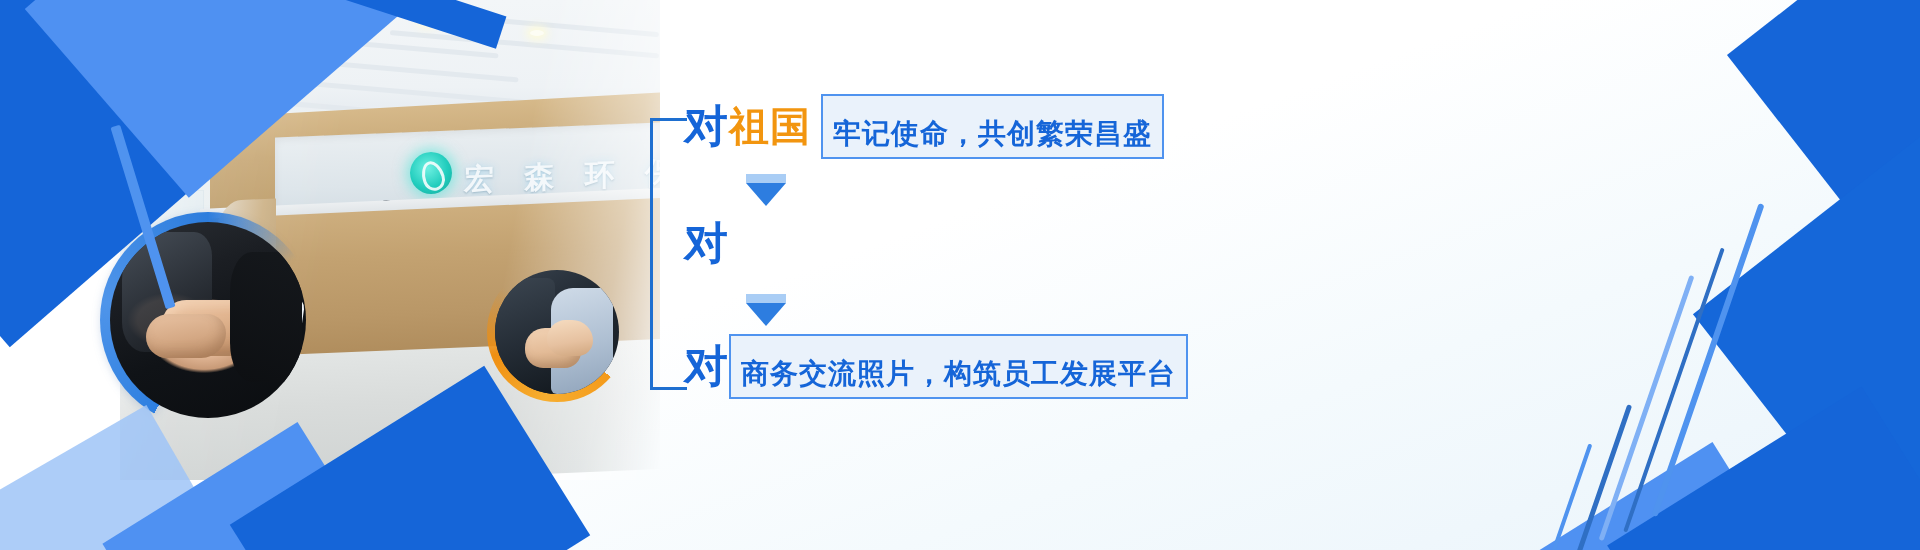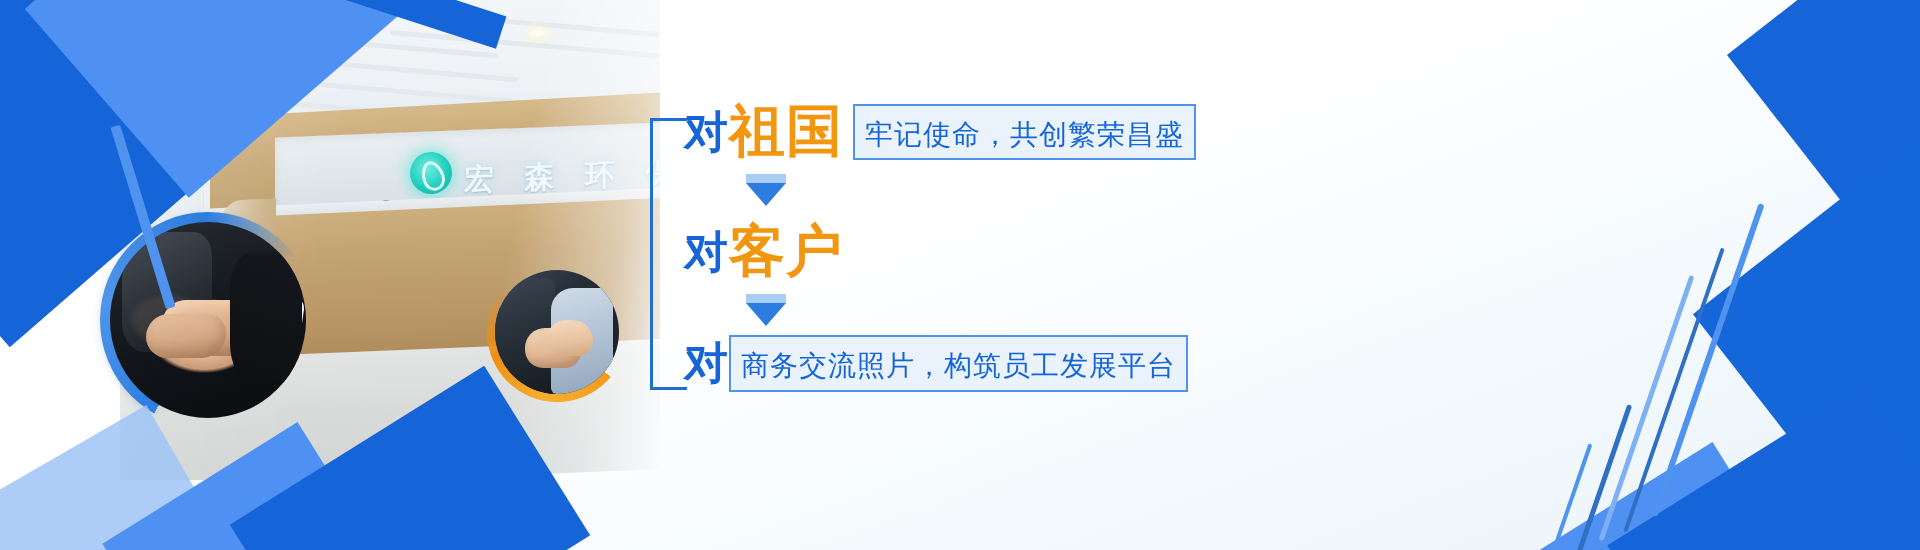--- a/index.html
+++ b/index.html
@@ -181,27 +181,27 @@
   .row{position:absolute;left:34px;display:flex;align-items:center;white-space:nowrap;}
   .row1{top:16px;}
   .row2{top:136px;}
   .row3{top:256px;}
 
   .lead{
     font-size:44px;font-weight:800;color:#1565d8;letter-spacing:1px;
     text-shadow:1px 1px 0 rgba(255,255,255,.9);
   }
   .keyword{
-    font-size:56px;font-weight:800;color:#f2950f;letter-spacing:1px;margin-right:10px;
+    font-size:40px;font-weight:800;color:#f2950f;letter-spacing:1px;margin-right:10px;
     text-shadow:1px 1px 0 rgba(255,255,255,.9);
   }
   .desc{
-    font-size:28px;font-weight:400;color:#1565d8;letter-spacing:1px;
+    font-size:28px;font-weight:700;color:#1565d8;letter-spacing:1px;
     background:#eaf2fb;border:2px solid #4f93ef;
-    padding:13px 10px 7px 10px;line-height:1.15;
+    padding:22px 10px 7px 10px;line-height:1.15;
   }
 
   .arrow{
     position:absolute;left:96px;width:40px;height:32px;
   }
   .arrow .cap{position:absolute;left:0;top:0;width:40px;height:9px;background:#a9cdf5;}
   .arrow .tri{position:absolute;left:0;top:9px;width:0;height:0;
     border-left:20px solid transparent;border-right:20px solid transparent;border-top:23px solid #2d7de0;}
   .arrow1{top:96px;}
   .arrow2{top:216px;}
@@ -297,21 +297,20 @@
       <span class="desc">牢记使命，共创繁荣昌盛</span>
     </div>
 
     <div class="arrow arrow1">
       <span class="cap"></span>
         <span class="tri"></span>
     </div>
 
     <div class="row row2">
       <span class="lead">对</span>
-      <span class="keyword">客户</span>
     </div>
 
     <div class="arrow arrow2">
       <span class="cap"></span>
         <span class="tri"></span>
     </div>
 
     <div class="row row3">
       <span class="lead">对</span>
       <span class="desc">商务交流照片，构筑员工发展平台</span>

